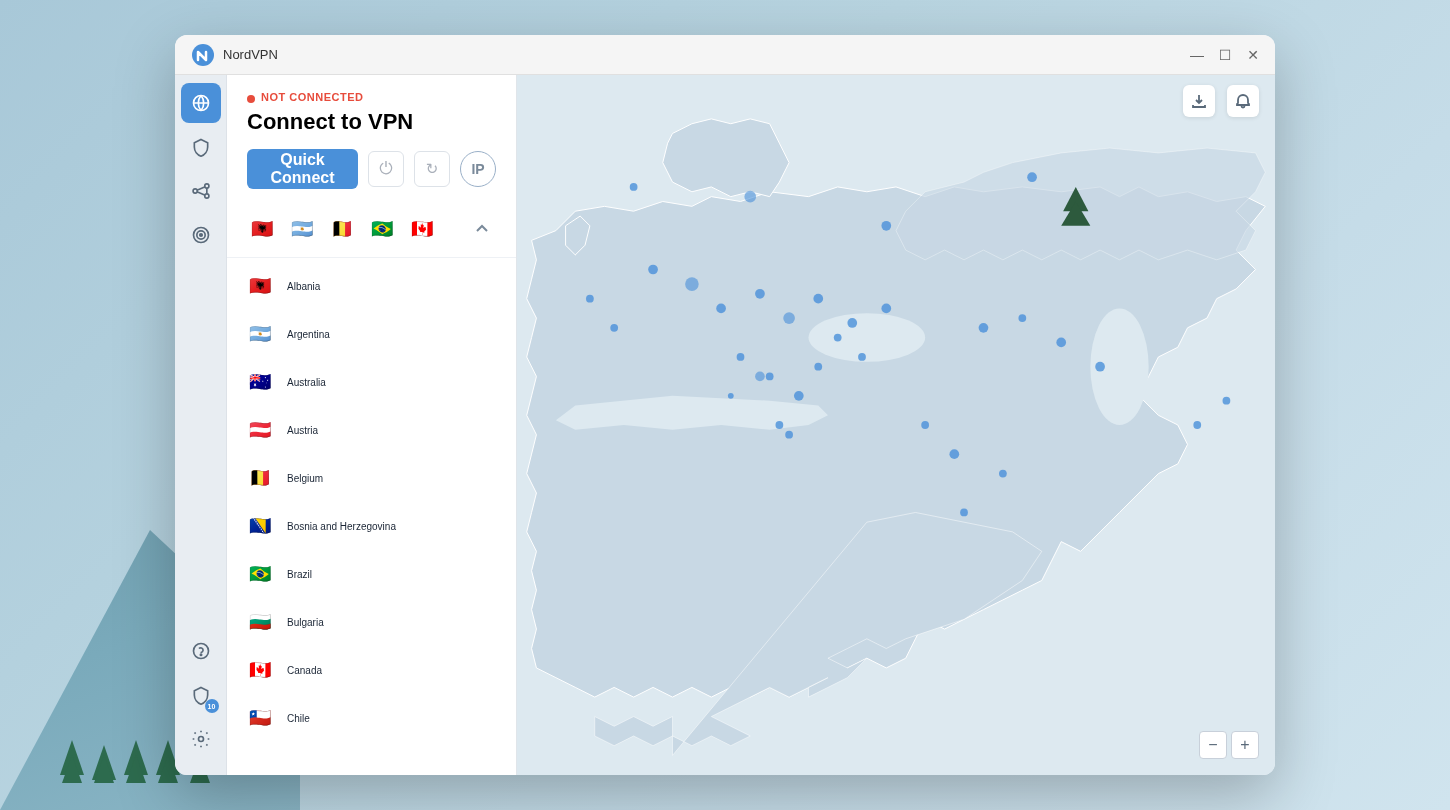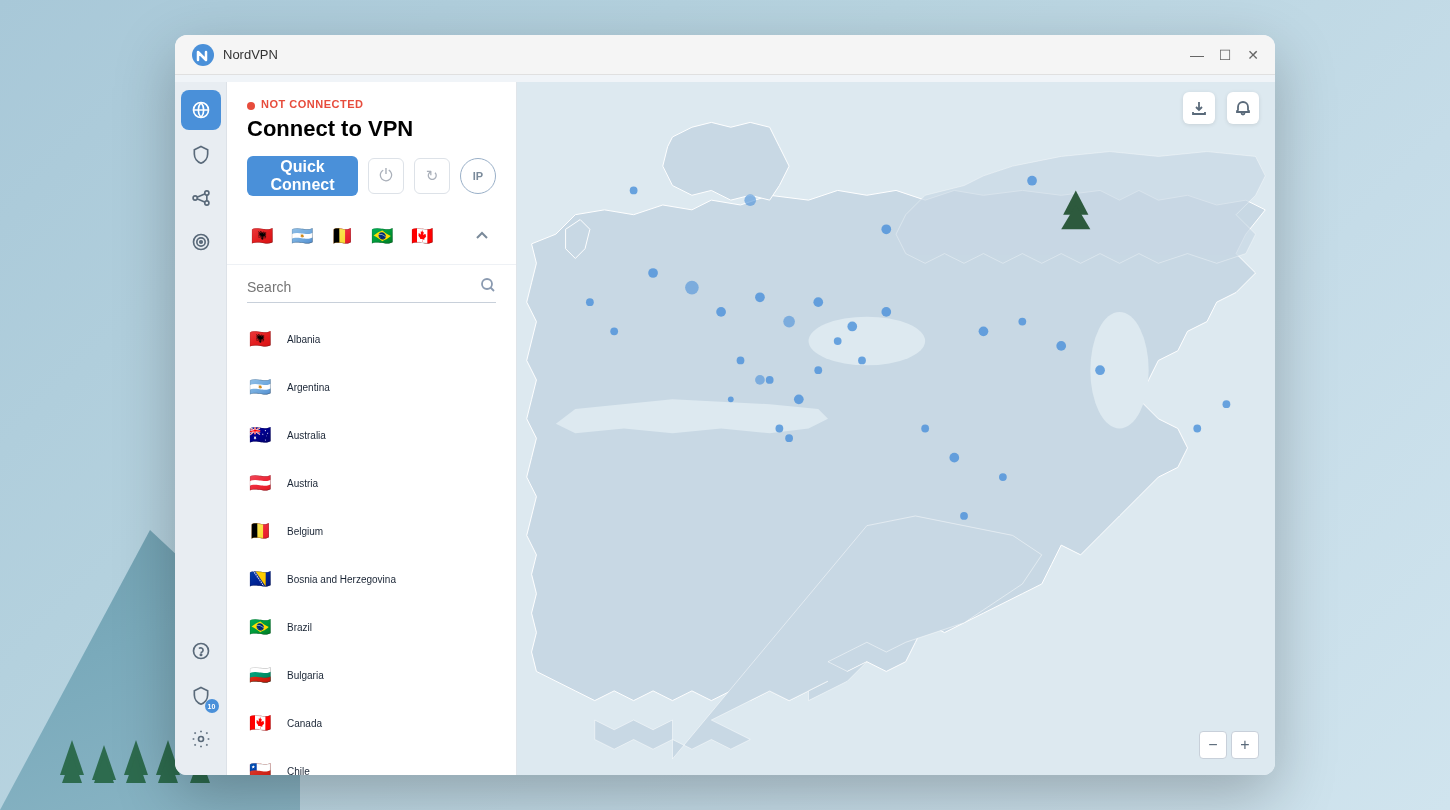--- a/index.html
+++ b/index.html
@@ -61,21 +61,20 @@
     .window {
       position: relative;
       width: 1100px;
       height: 740px;
       background: #f0f4f8;
       border-radius: 12px;
       box-shadow: 0 20px 60px rgba(0,0,0,0.25);
       overflow: hidden;
       display: flex;
       flex-direction: column;
-      gap: 7px;
     }
 
     
     .titlebar {
       height: 40px;
       background: #f5f5f5;
       display: flex;
       align-items: center;
       padding: 0 16px;
       border-bottom: 1px solid #e0e0e0;
@@ -246,21 +245,21 @@
       font-size: 16px;
     }
     .ip-badge {
       width: 36px;
       height: 36px;
       border: 1.5px solid #9ab0c8;
       border-radius: 50%;
       display: flex;
       align-items: center;
       justify-content: center;
-      font-size: 11px;
+      font-size: 14px;
       font-weight: 700;
       color: #7a8a9a;
       cursor: pointer;
     }
 
     
     .recent-flags {
       display: flex;
       align-items: center;
       gap: 8px;
@@ -556,31 +555,20 @@
         <button class="flag-btn" title="Belgium">🇧🇪</button>
         <button class="flag-btn" title="Brazil">🇧🇷</button>
         <button class="flag-btn" title="Canada">🇨🇦</button>
         <button class="collapse-btn">
           <svg width="16" height="16" viewBox="0 0 16 16" fill="none" stroke="#7a8a9a" stroke-width="2">
             <path d="M3 10l5-5 5 5"></path>
           </svg>
         </button>
       </div>
 
-      <div class="search-container">
-        <div class="search-input-wrap">
-          <input class="search-input" type="text" placeholder="Search" style="">
-          <span class="search-icon">
-            <svg width="16" height="16" viewBox="0 0 16 16" fill="none" stroke="#8a9ab0" stroke-width="1.8">
-              <circle cx="7" cy="7" r="5"></circle>
-              <line x1="10.5" y1="10.5" x2="14" y2="14"></line>
-            </svg>
-          </span>
-        </div>
-      </div>
 
       <div class="country-list">
 
         <div class="country-item">
           <div class="country-flag">🇦🇱</div>
           <span class="country-name">Albania</span>
         </div>
 
         <div class="country-item">
           <div class="country-flag">🇦🇷</div>

